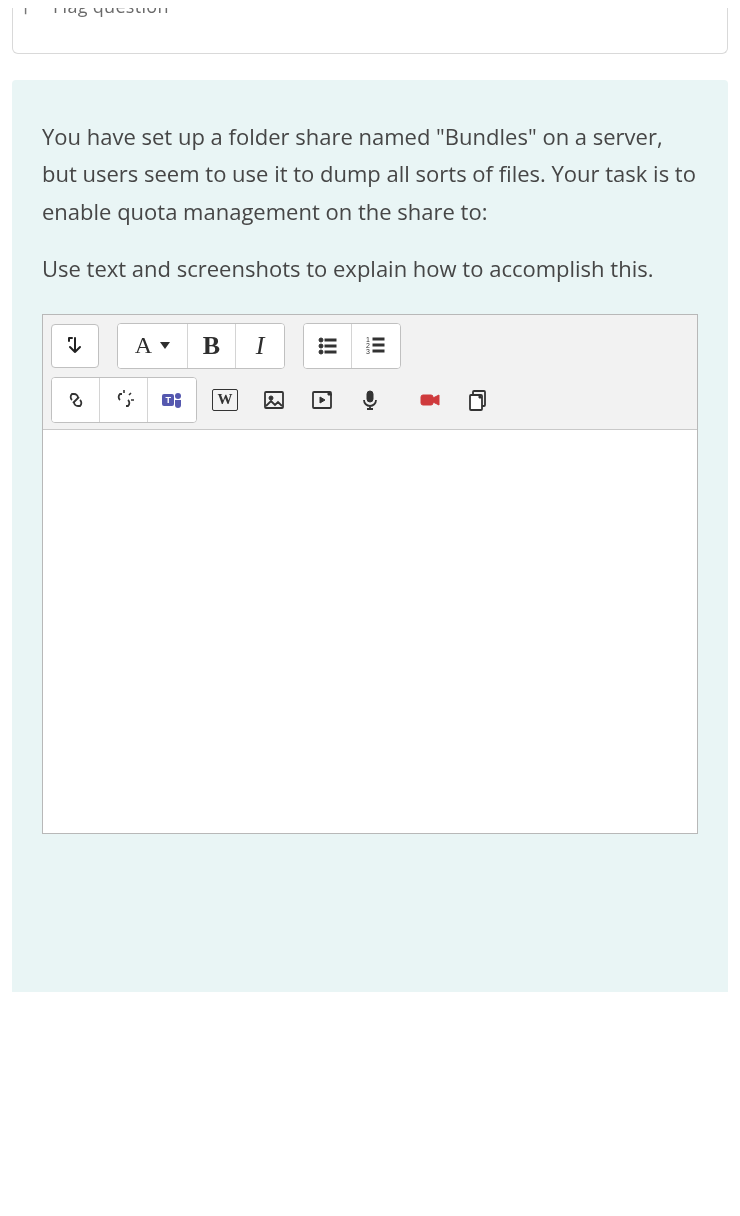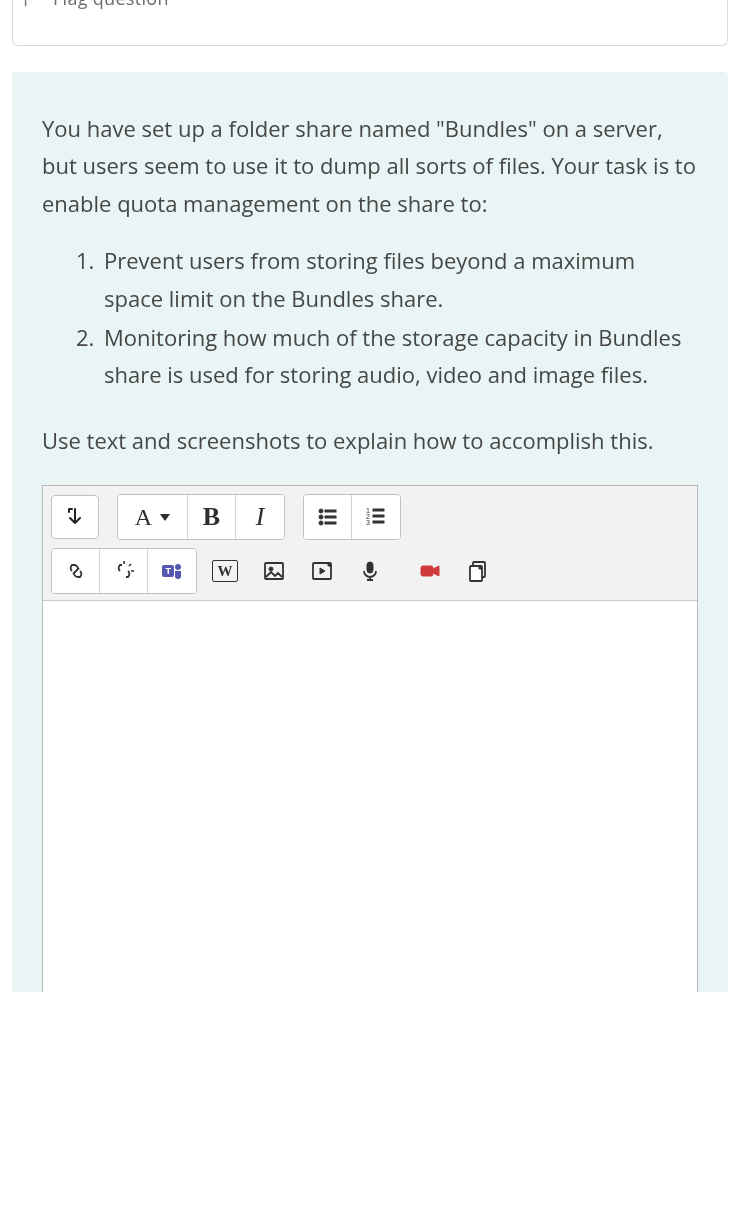--- a/index.html
+++ b/index.html
@@ -6,21 +6,21 @@
   html, body {
     margin: 0; padding: 0;
     font-family: "Segoe UI", "Open Sans", Arial, sans-serif;
     background: #ffffff;
     color: #3c3c3c;
     width: 740px;
   }
   .page {
     width: 740px;
     height: 992px;
-    padding: 0 12px;
+    padding: 8px 12px;
   }
   .top-fragment {
     border: 1px solid #d9d9d9;
     border-top: none;
     border-radius: 0 0 6px 6px;
     padding: 0 8px 12px 8px;
     height: 46px;
     display: flex;
     align-items: flex-start;
     gap: 10px;
@@ -164,24 +164,20 @@
     <span class="flag-icon">
       <svg viewBox="0 0 24 24" class="ico-sm">
           <path d="M5 2v20M5 3h11l-2 4 2 4H5" fill="none" stroke="#777" stroke-width="1.6"></path>
         </svg>
     </span>
     <span class="flag-text">Flag question</span>
   </div>
 
   <div class="question-panel">
     <p>You have set up a folder share named "Bundles" on a server, but users seem to use it to dump all sorts of files. Your task is to enable quota management on the share to:</p>
-    <ol>
-      <li>Prevent users from storing files beyond a maximum space limit on the Bundles share.</li>
-      <li>Monitoring how much of the storage capacity in Bundles share is used for storing audio, video and image files.</li>
-    </ol>
     <p>Use text and screenshots to explain how to accomplish this.</p>
 
     <div class="editor-box">
       <div class="toolbar">
 
         <div class="tool-row">
           <button class="btn" title="Toggle">
             <span>
               <svg viewBox="0 0 24 24" class="ico">
                   <path d="M12 4v14M12 18l-5-5M12 18l5-5M6 4h3M6 4v3" fill="none" stroke="#222" stroke-width="2" stroke-linecap="round"></path>

